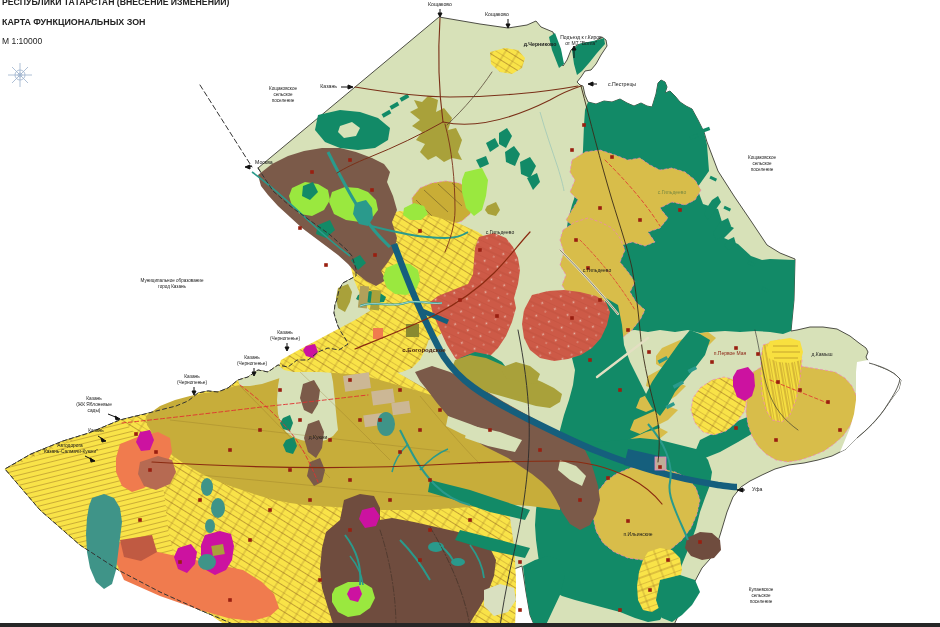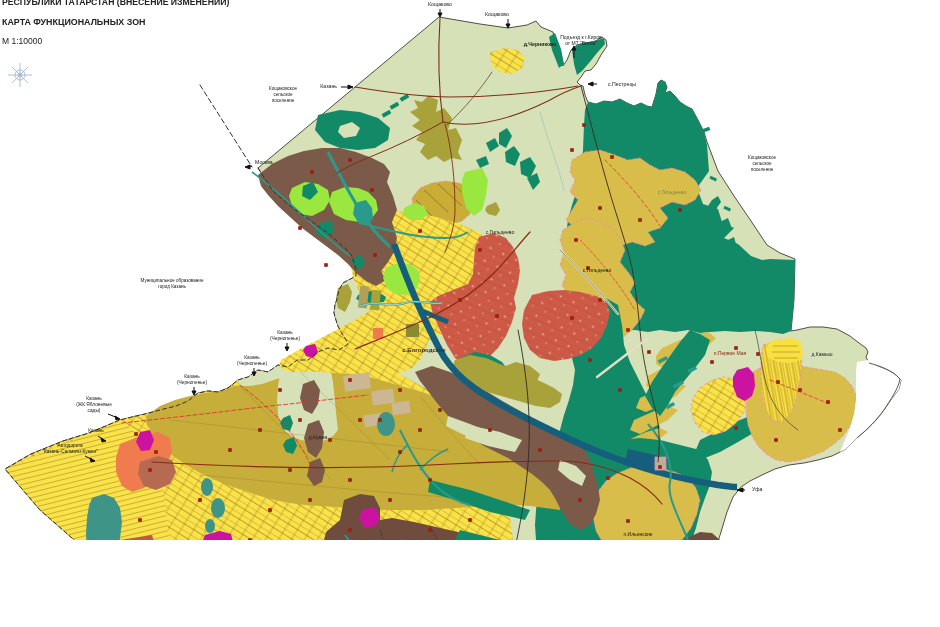--- a/index.html
+++ b/index.html
@@ -1,16 +1,16 @@
 <!DOCTYPE html>
 <html><head>
 <meta charset="utf-8">
 <style>
 html,body{margin:0;padding:0;background:#fff;}
-#wrap{position:relative;width:940px;height:540px;overflow:hidden;background:#fff;
+#wrap{position:relative;width:940px;height:627px;overflow:hidden;background:#fff;
  font-family:"Liberation Sans",sans-serif;}
 svg{position:absolute;top:0;left:0;}
 </style>
 </head>
 <body>
 <div id="wrap">
 <svg width="940" height="627" viewBox="0 0 940 627">
 <defs>
 <pattern id="pgrid" width="11" height="11" patternUnits="userSpaceOnUse" patternTransform="rotate(32)">
   <rect width="11" height="11" fill="#f9e348"></rect>

